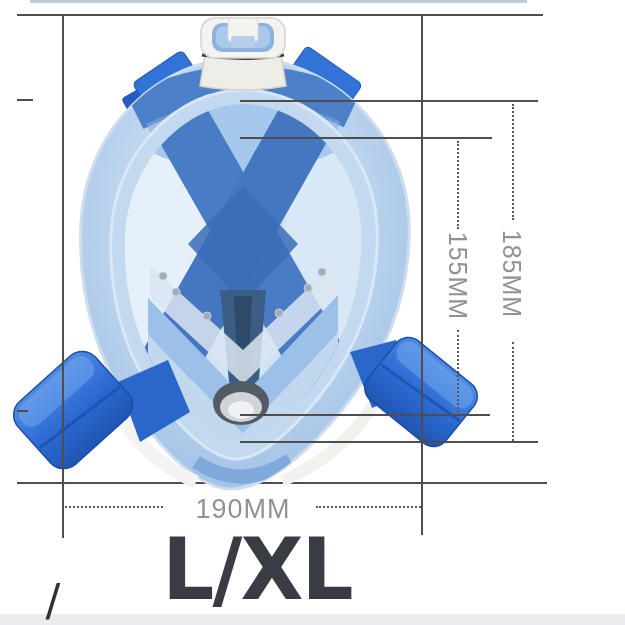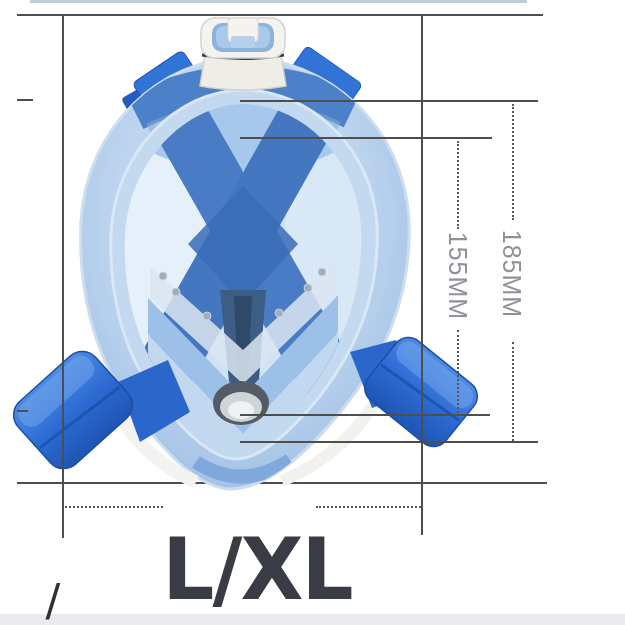--- a/index.html
+++ b/index.html
@@ -162,16 +162,17 @@
   <div class="dotv" style="left:457px;top:141px;height:88px;"></div>
   <div class="dotv" style="left:457px;top:330px;height:83px;"></div>
   <div class="dotv" style="left:512px;top:104px;height:116px;"></div>
   <div class="dotv" style="left:512px;top:342px;height:99px;"></div>
 
   <div class="doth" style="left:65px;top:506px;width:98px;"></div>
   <div class="doth" style="left:316px;top:506px;width:105px;"></div>
 
   <div class="dimtext rot" style="left:457px;top:276px;">155MM</div>
   <div class="dimtext rot" style="left:511px;top:274px;">185MM</div>
+  <div class="dimtext dim190" style="left:243px;top:509px;">190MM</div>
   <div class="sizetext" style="left:257px;top:569px;">L/XL</div>
   <div class="slash" style="left:53px;top:600px;">/</div>
 
 </div>
 
 </body></html>

